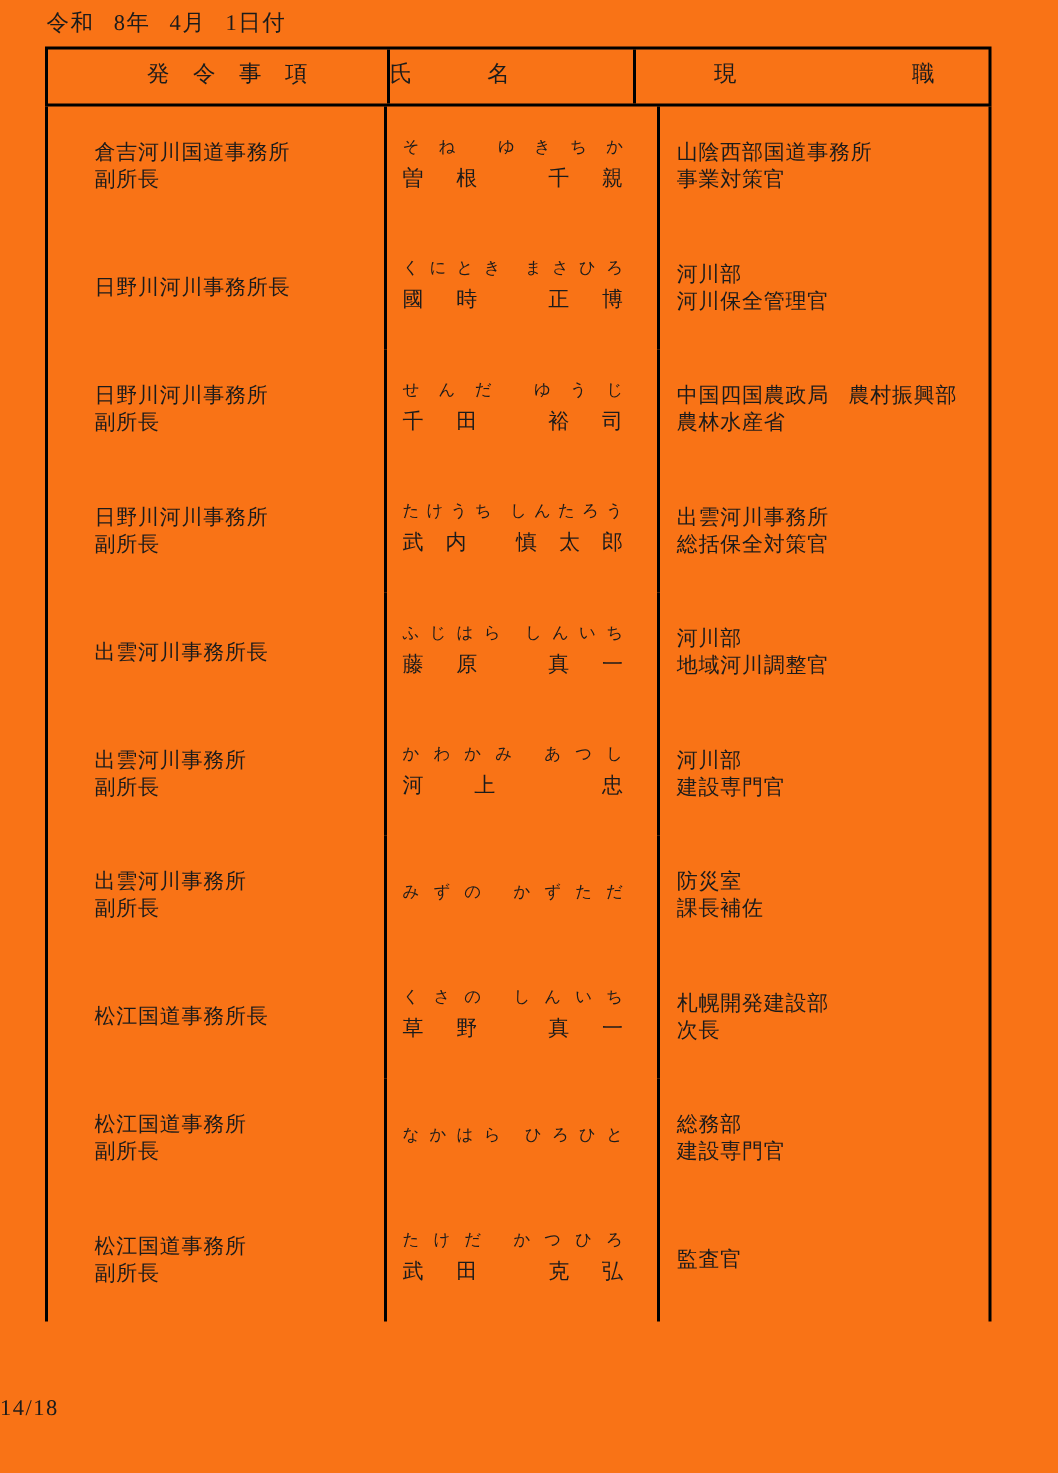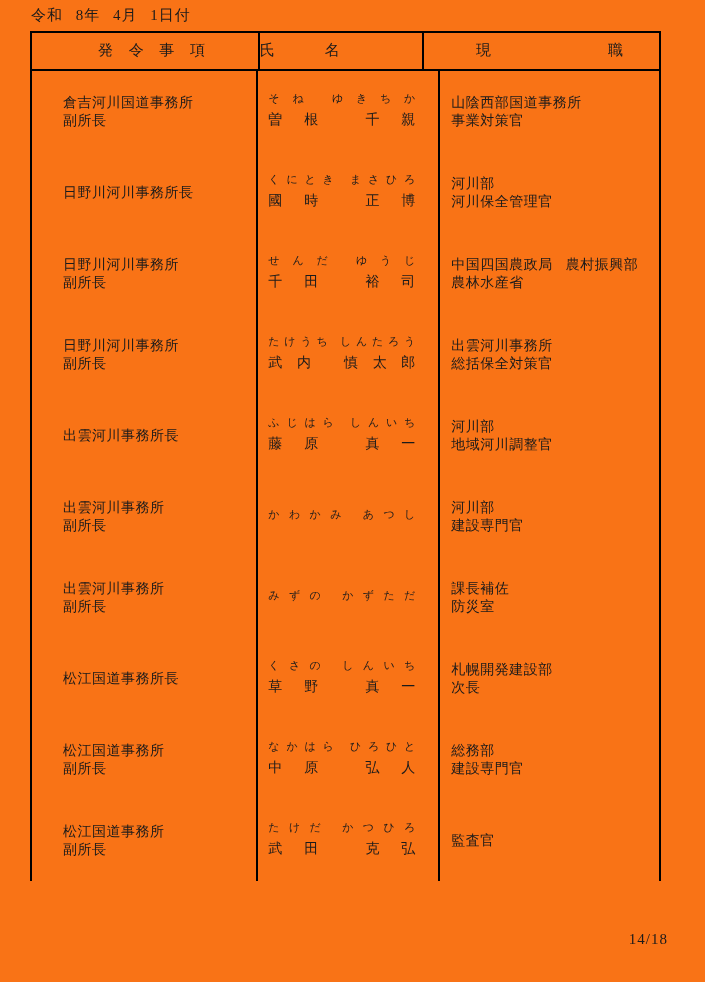--- a/index.html
+++ b/index.html
@@ -95,21 +95,21 @@
     font-size: 14px;
     line-height: 22px;
     text-align: justify;
     text-align-last: justify;
   }
   .footer {
     position: absolute;
     left: 0;
     top: 931px;
     width: 668px;
-    text-align: right;
+    text-align: left;
     font-size: 15px;
     letter-spacing: 1px;
   }
 </style>
 </head>
 <body>
 
 <div class="page" style="background: #f97316; color: rgb(27, 27, 27);">
 
   <div class="date">令和 8年 4月 1日付</div>
@@ -202,38 +202,39 @@
           </div>
   </div>
 
   <div class="row">
     <div class="cell c1">
             <div class="line">出雲河川事務所</div>
             <div class="line">副所長</div>
           </div>
     <div class="cell c2">
       <div class="kana">かわかみ あつし</div>
+      <div class="kanji">河上 忠</div>
     </div>
     <div class="cell c3">
             <div class="line">河川部</div>
             <div class="line">建設専門官</div>
           </div>
   </div>
 
   <div class="row">
     <div class="cell c1">
             <div class="line">出雲河川事務所</div>
             <div class="line">副所長</div>
           </div>
     <div class="cell c2">
       <div class="kana">みずの かずただ</div>
     </div>
     <div class="cell c3">
+            <div class="line">防災室</div>
             <div class="line">課長補佐</div>
-            <div class="line">防災室</div>
           </div>
   </div>
 
   <div class="row">
     <div class="cell c1">
             <div class="line">松江国道事務所長</div>
           </div>
     <div class="cell c2">
       <div class="kana">くさの しんいち</div>
       <div class="kanji">草野 真一</div>
@@ -244,21 +245,20 @@
           </div>
   </div>
 
   <div class="row">
     <div class="cell c1">
             <div class="line">松江国道事務所</div>
             <div class="line">副所長</div>
           </div>
     <div class="cell c2">
       <div class="kana">なかはら ひろひと</div>
-      <div class="kanji">中原 弘人</div>
     </div>
     <div class="cell c3">
             <div class="line">総務部</div>
             <div class="line">建設専門官</div>
           </div>
   </div>
 
   <div class="row">
     <div class="cell c1">
             <div class="line">松江国道事務所</div>

